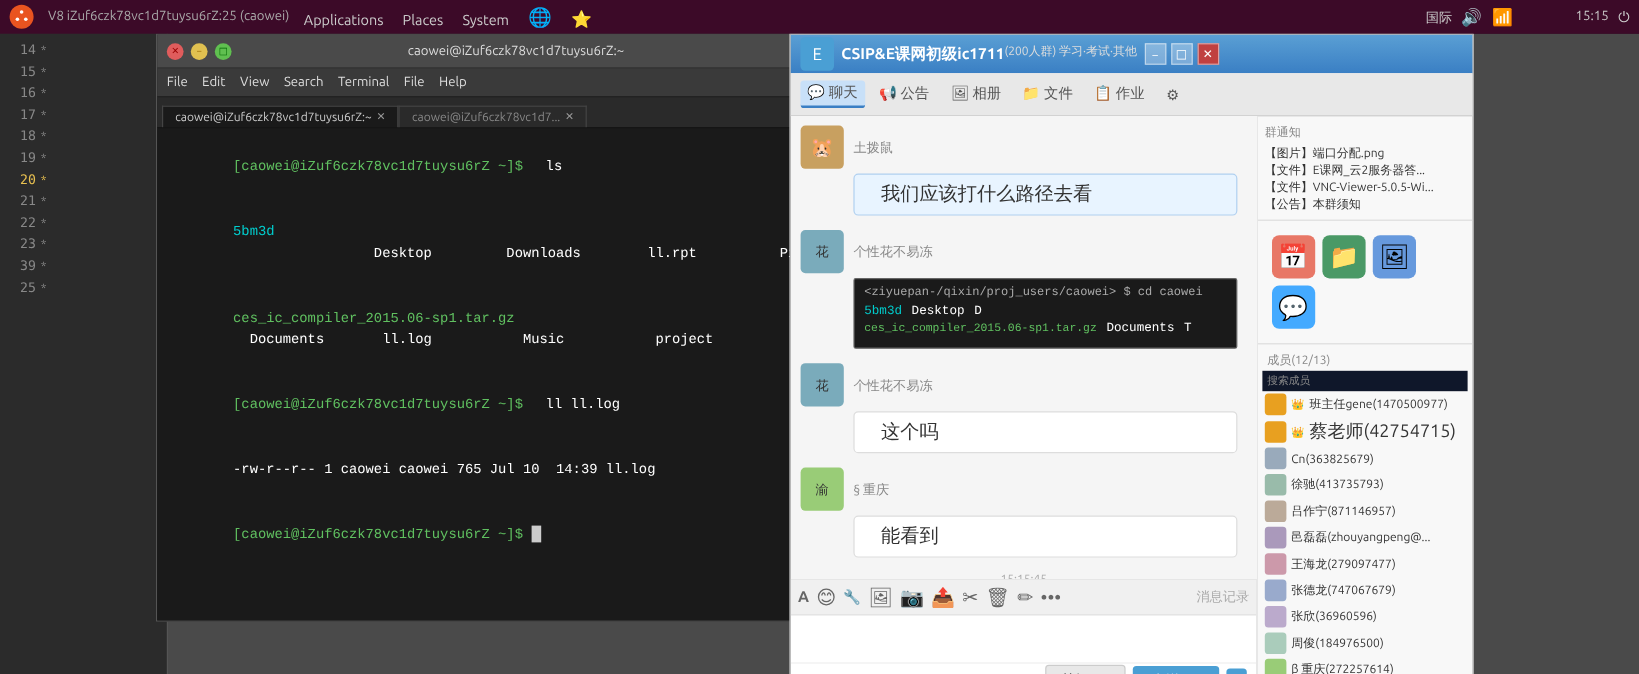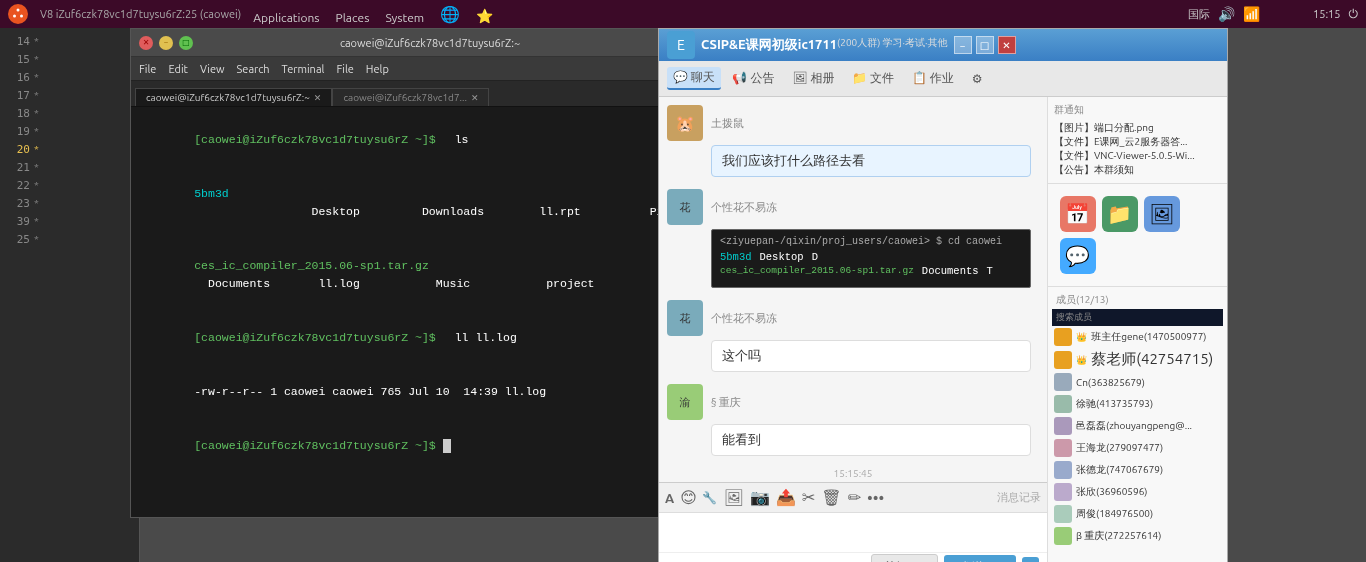--- a/index.html
+++ b/index.html
@@ -320,23 +320,23 @@
       font-size: 16px;
     }
     .chat-sender-name {
       color: #888;
       font-size: 11px;
     }
     .chat-bubble {
       background: white;
       border: 1px solid #ddd;
       border-radius: 4px;
-      padding: 6px 10px;
+      padding: 6px 22px;
       max-width: 320px;
-      font-size: 13px;
+      font-size: 16px;
       color: #333;
       margin-left: 44px;
     }
     .chat-bubble.highlight {
       background: #e8f4ff;
       border-color: #b0d0f0;
     }
     .chat-timestamp {
       text-align: center;
       color: #aaa;
@@ -752,20 +752,24 @@
           </div>
           <div class="member-item">
             <div class="member-avatar" style="background:#9ab;"></div>
             <span>Cn(363825679)</span>
           </div>
           <div class="member-item">
             <div class="member-avatar" style="background:#9ba;"></div>
             <span>徐驰(413735793)</span>
           </div>
           <div class="member-item">
+            <div class="member-avatar" style="background:#ba9;"></div>
+            <span>吕作宁(871146957)</span>
+          </div>
+          <div class="member-item">
             <div class="member-avatar" style="background:#a9b;"></div>
             <span>邑磊磊(zhouyangpeng@...</span>
           </div>
           <div class="member-item">
             <div class="member-avatar" style="background:#c9a;"></div>
             <span>王海龙(279097477)</span>
           </div>
           <div class="member-item">
             <div class="member-avatar" style="background:#9ac;"></div>
             <span>张德龙(747067679)</span>

